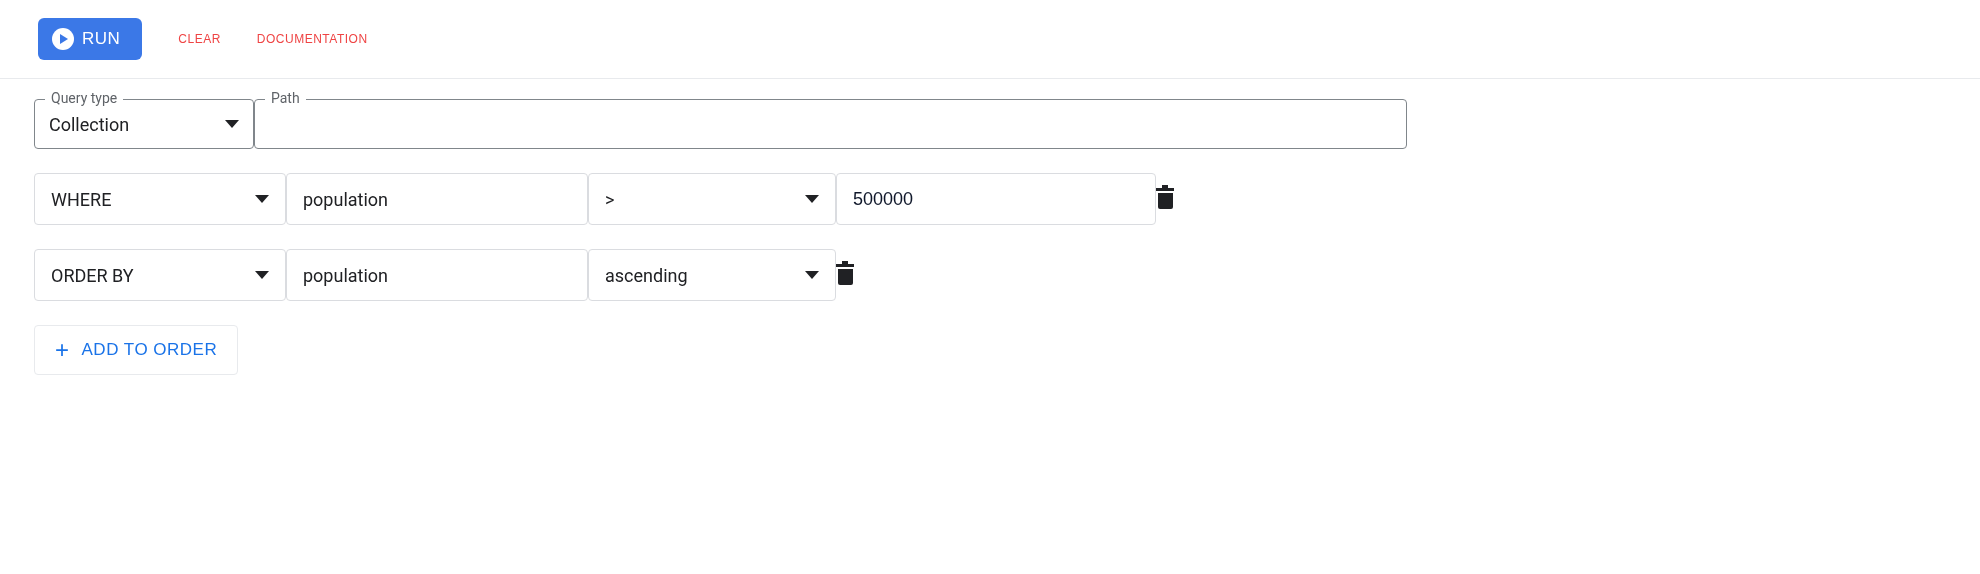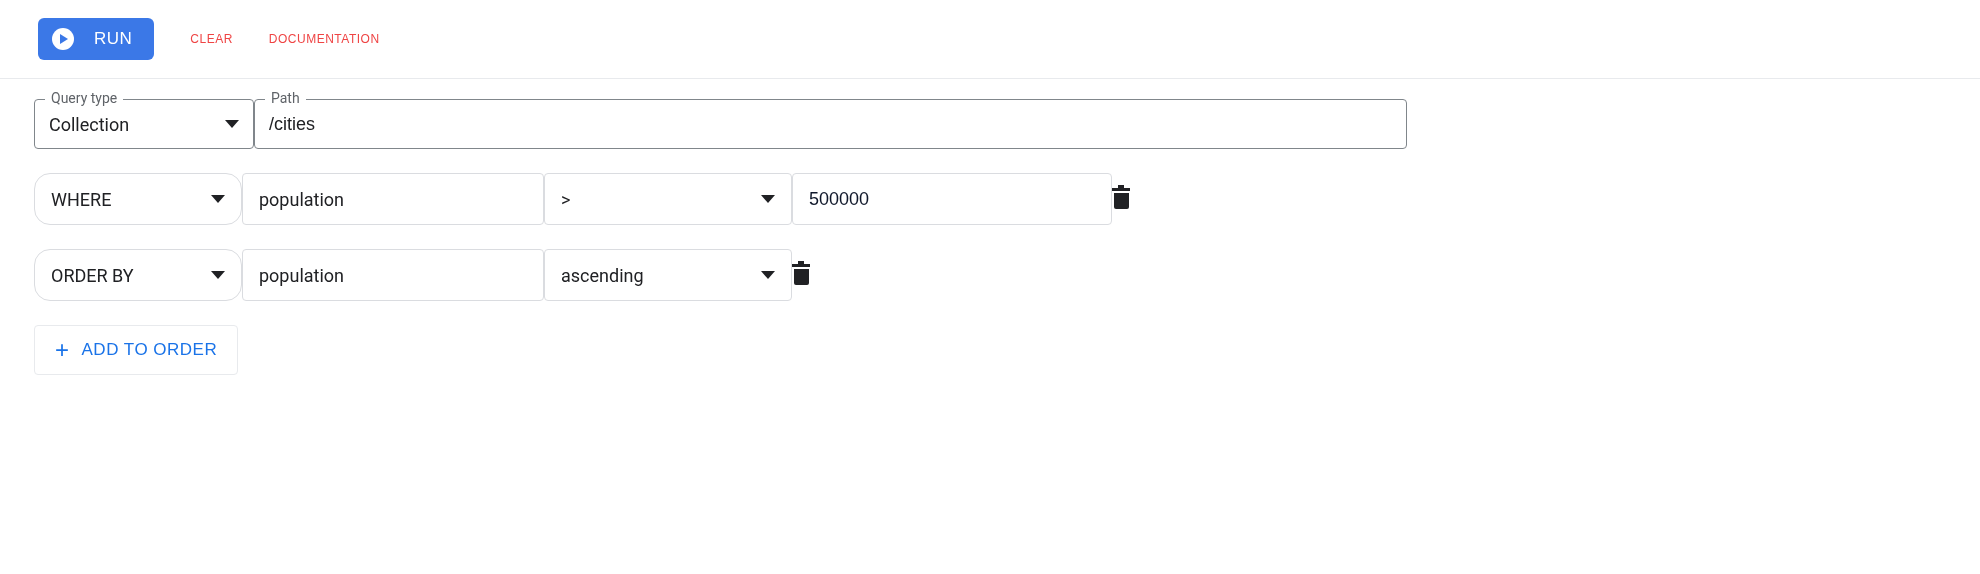--- a/index.html
+++ b/index.html
@@ -16,21 +16,21 @@
 .toolbar {
   display: flex;
   align-items: center;
   gap: 36px;
   padding: 18px 38px;
   border-bottom: 1px solid #e8eaed;
 }
 .run-btn {
   display: inline-flex;
   align-items: center;
-  gap: 20px;
+  gap: 8px;
   background: #3b78e7;
   color: #fff;
   border: none;
   border-radius: 6px;
   padding: 10px 22px 10px 14px;
   font-size: 17px;
   font-weight: 500;
   letter-spacing: 0.5px;
   cursor: pointer;
 }
@@ -112,21 +112,21 @@
   border-radius: 4px;
   height: 52px;
   display: flex;
   align-items: center;
   justify-content: space-between;
   padding: 0 16px;
   font-size: 18px;
   color: #202124;
   cursor: pointer;
 }
-.select-box.clause { width: 208px; border-radius: 16px; }
+.select-box.clause { width: 252px; }
 .select-box.field { width: 302px; align-items: center; }
 .select-box.operator { width: 248px; }
 .select-box.type { width: 210px; }
 .select-box.direction { width: 248px; }
 .text-input {
   border: 1px solid #dadce0;
   border-radius: 4px;
   height: 52px;
   padding: 0 16px;
   font-size: 18px;
@@ -208,21 +208,20 @@
 <div class="builder">
 
   <div class="row">
     <div class="fieldset qtype">
       <span class="legend">Query type</span>
       <span class="val">Collection</span>
       <span class="caret"></span>
     </div>
     <div class="fieldset path">
       <span class="legend">Path</span>
-      <input type="text" value="/cities" style="">
     </div>
   </div>
 
   <div class="row">
     <div class="select-box clause">
       <span>WHERE</span>
       <span class="caret"></span>
     </div>
     <div class="select-box field">
       <span>population</span>

